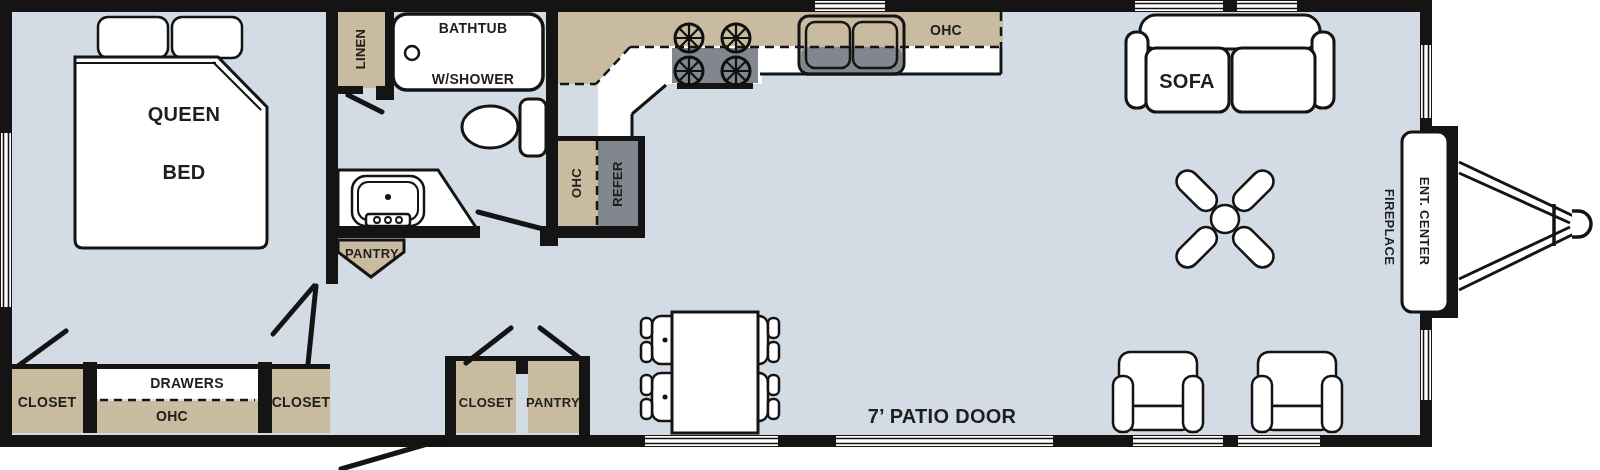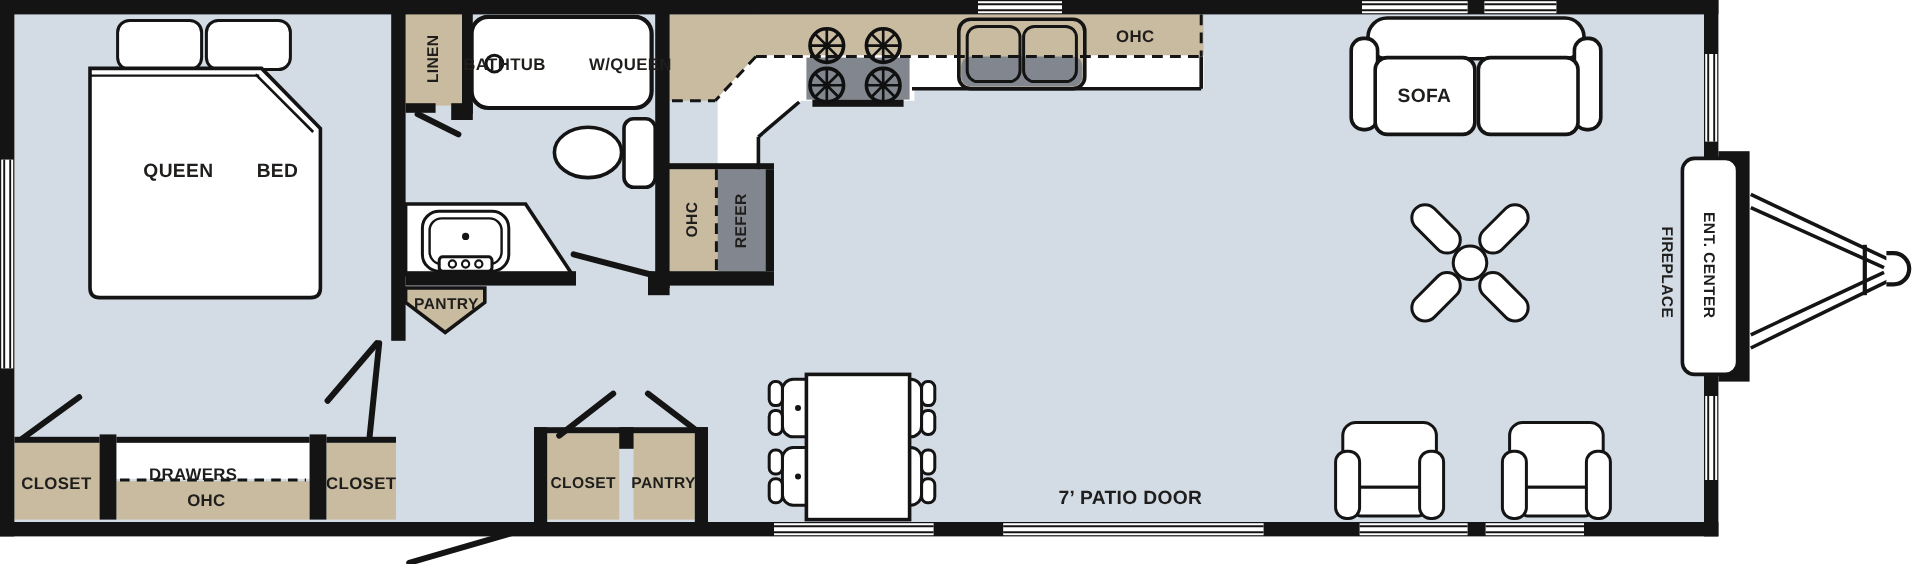--- a/index.html
+++ b/index.html
@@ -3,22 +3,22 @@
 <meta charset="utf-8">
 <style>
   html,body{margin:0;padding:0;background:#ffffff;}
   #plan{position:relative;width:1600px;height:470px;background:#ffffff;overflow:hidden;
         font-family:"Liberation Sans", sans-serif;}
   #plan svg{position:absolute;left:0;top:0;}
   .lbl{position:absolute;font-weight:bold;color:#1f1e1c;white-space:nowrap;
        transform:translate(-50%,-50%);letter-spacing:.3px;line-height:1.1;text-align:center;}
   .lbl.v-up{transform:translate(-50%,-50%) rotate(-90deg);}   
   .lbl.v-dn{transform:translate(-50%,-50%) rotate(90deg);}    
-  .s13{font-size:13px;} .s14{font-size:14px;} .s15{font-size:16px;text-align:right;}
-  .twoline{display:flex;flex-direction:row;align-items:center;gap:36px;}
+  .s13{font-size:13px;} .s14{font-size:14px;} .s15{font-size:20px;text-align:right;}
+  .twoline{display:flex;flex-direction:column;align-items:center;gap:36px;}
 </style>
 </head>
 <body>
 
 <div id="plan">
 <svg width="1600" height="470" viewBox="0 0 1600 470">
 
   <rect x="12" y="10" width="1408" height="427" fill="#d3dbe5"></rect>
 
   <g fill="#c8bb9f">
@@ -295,28 +295,28 @@
   </g>
 </svg>
 
   <div class="lbl twoline s15" style="left:184px;top:143px;">
     <span>QUEEN</span>
     <span>BED</span>
   </div>
   <div class="lbl v-up s13" style="left:361px;top:49px;">LINEN</div>
   <div class="lbl twoline s14" style="left:473px;top:54px;">
     <span>BATHTUB</span>
-    <span>W/QUEEN</span>
+    <span>W/SHOWER</span>
   </div>
   <div class="lbl s13" style="left:372px;top:254px;">PANTRY</div>
   <div class="lbl v-up s13" style="left:577px;top:183px;">OHC</div>
   <div class="lbl v-up s13" style="left:618px;top:184px;">REFER</div>
   <div class="lbl s14" style="left:946px;top:31px;">OHC</div>
   <div class="lbl s14" style="left:47px;top:403px;">CLOSET</div>
-  <div class="lbl s14" style="left:161px;top:384px;margin-top:12px;">DRAWERS</div>
+  <div class="lbl s14" style="left:187px;top:384px;">DRAWERS</div>
   <div class="lbl s14" style="left:172px;top:417px;">OHC</div>
   <div class="lbl s14" style="left:301px;top:403px;">CLOSET</div>
   <div class="lbl s13" style="left:486px;top:403px;">CLOSET</div>
   <div class="lbl s13" style="left:553px;top:403px;">PANTRY</div>
   <div class="lbl s15" style="left:942px;top:416px;">7’ PATIO DOOR</div>
   <div class="lbl s15" style="left:1187px;top:81px;">SOFA</div>
   <div class="lbl v-dn s13" style="left:1389px;top:227px;">FIREPLACE</div>
   <div class="lbl v-dn s13" style="left:1424px;top:221px;">ENT. CENTER</div>
 </div>
 

